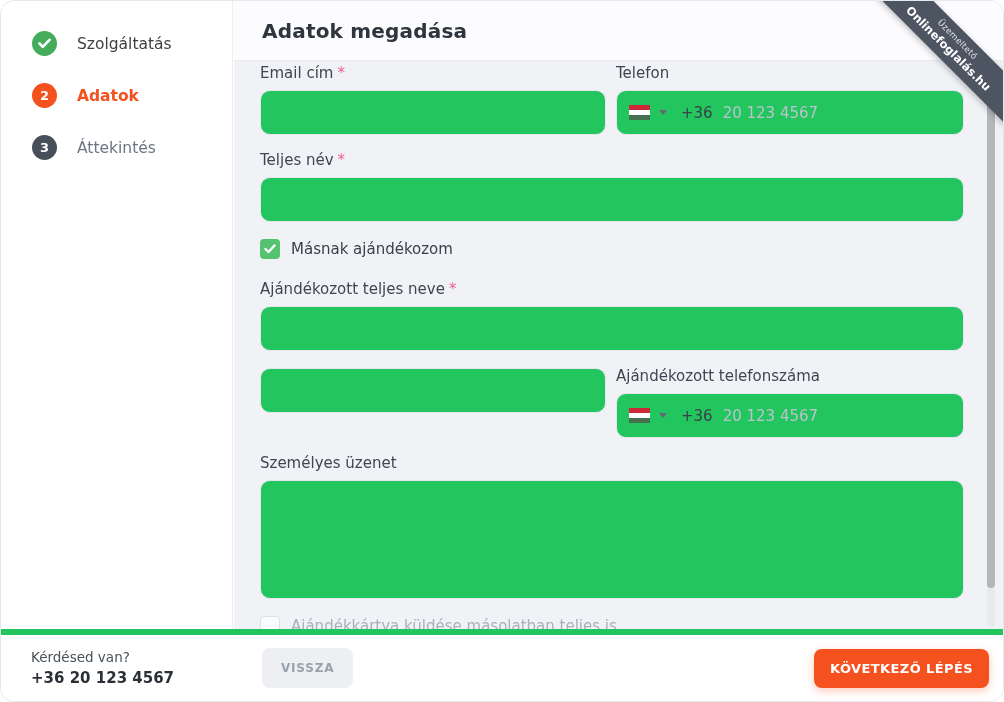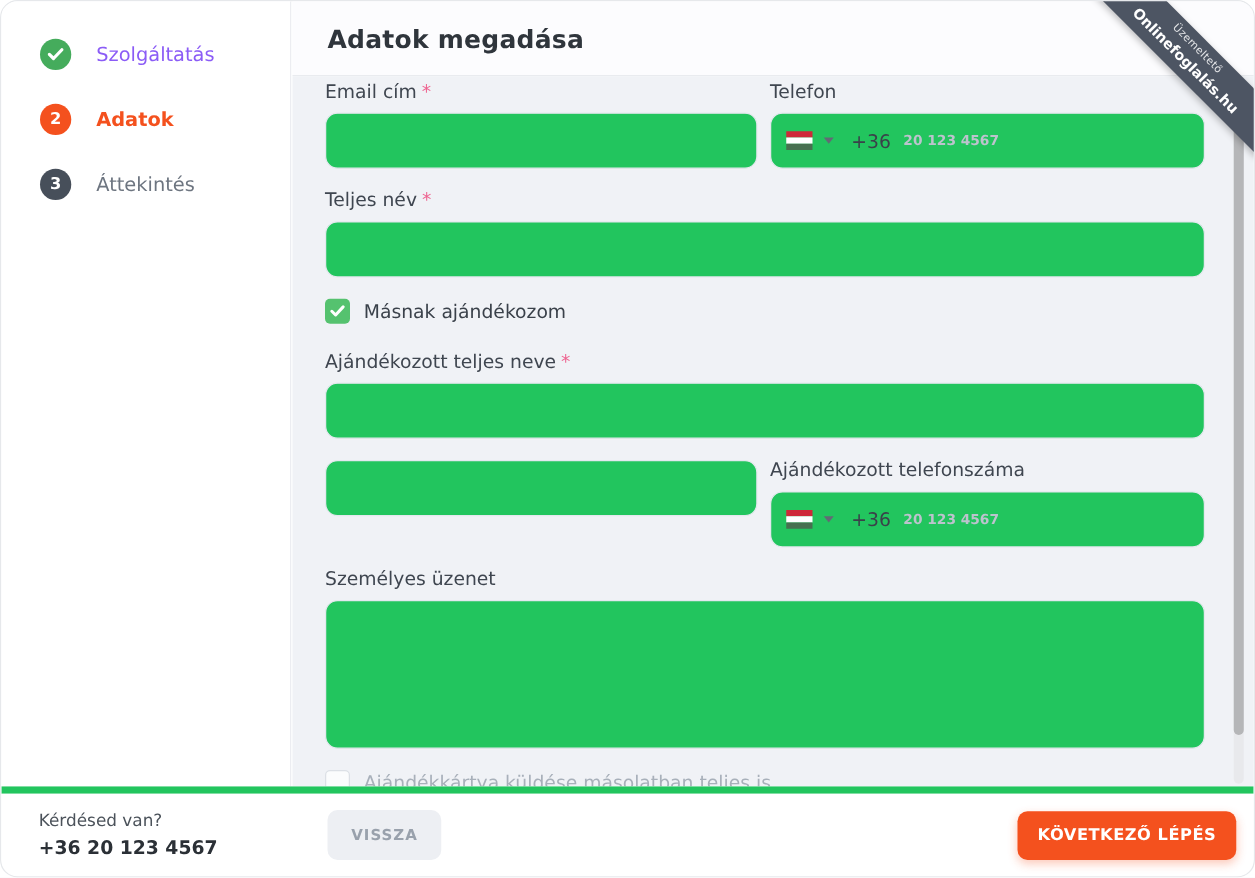--- a/index.html
+++ b/index.html
@@ -28,21 +28,21 @@
   .step { display: flex; align-items: center; margin-bottom: 27px; cursor: pointer; }
   .step-circle {
     width: 25px; height: 25px; border-radius: 50%;
     display: flex; align-items: center; justify-content: center;
     color: #fff; font-size: 13px; font-weight: 700; flex: none;
   }
   .step.done .step-circle   { background: #45ac5c; }
   .step.active .step-circle { background: #f4511e; }
   .step.pending .step-circle{ background: #474f5a; }
   .step-label { margin-left: 20px; font-size: 15.5px; }
-  .step.done .step-label    { color: #8b5cf6; font-weight: 500; }
+  .step.done .step-label    { color: #404040; font-weight: 500; }
   .step.active .step-label  { color: #f4511e; font-weight: 700; }
   .step.pending .step-label { color: #6d7580; font-weight: 500; }
 
   
   .main { position: absolute; left: 233px; right: 0; top: 0; bottom: 72px; }
   .main-header {
     height: 60px; background: #fcfcfe;
     border-bottom: 1px solid #e9ebef;
     display: flex; align-items: center; padding-left: 28px;
   }
@@ -70,21 +70,21 @@
   .phone-box { height: 45px; display: flex; align-items: center; padding: 0 12px; cursor: text; }
   .flag { width: 21px; height: 15px; display: flex; flex-direction: column; flex: none; cursor: pointer; }
   .flag span { flex: 1; }
   .flag .r { background: #ce2939; } .flag .w { background: #ffffff; } .flag .g { background: #477050; }
   .caret {
     width: 0; height: 0; margin-left: 9px;
     border-left: 4.5px solid transparent; border-right: 4.5px solid transparent;
     border-top: 5px solid #626a75; flex: none;
   }
   .dial { margin-left: 14px; font-size: 15px; color: #3a414a; flex: none; }
-  .phone-input { flex: 1; border: 0; background: transparent; outline: none; margin-left: 10px; font-size: 11px; color: #3f4650; font-family: inherit; min-width: 0; font-weight: bold; }
+  .phone-input { flex: 1; border: 0; background: transparent; outline: none; margin-left: 10px; font-size: 15px; color: #3f4650; font-family: inherit; min-width: 0; }
   ::placeholder { color: #bcc3cd; opacity: 1; }
 
   .cb-row { display: flex; align-items: center; margin: 13px 0 22px; cursor: pointer; }
   .cb-row.last { margin: 10px 0 0; }
   .cb {
     width: 20px; height: 20px; border-radius: 4px; flex: none;
     display: flex; align-items: center; justify-content: center;
   }
   .cb.checked { background: #55c26f; }
   .cb.unchecked { background: rgba(255,255,255,.75); border: 1px solid #dce0e6; }

